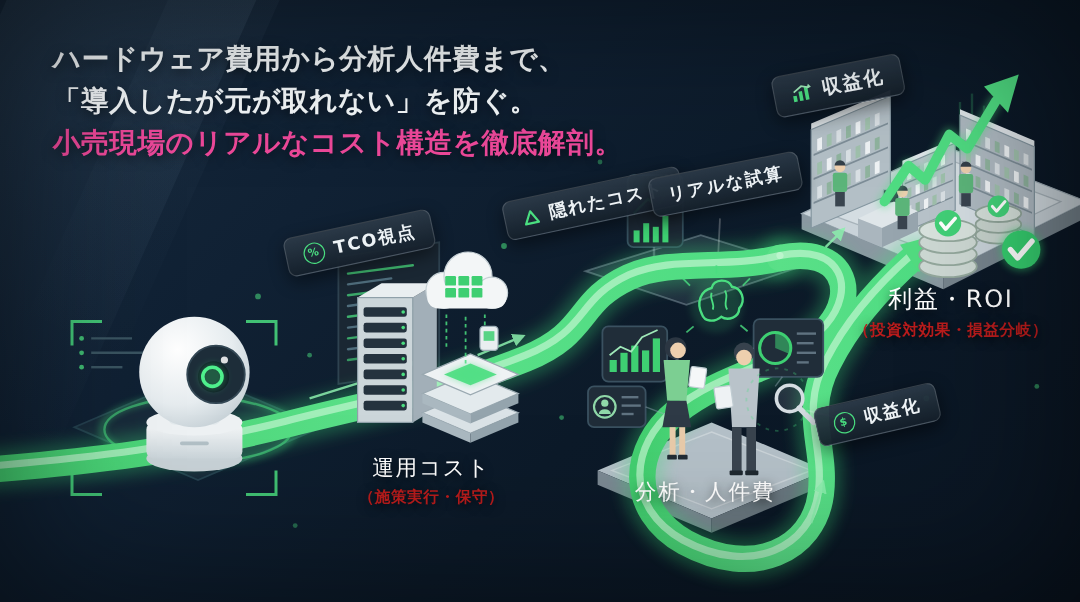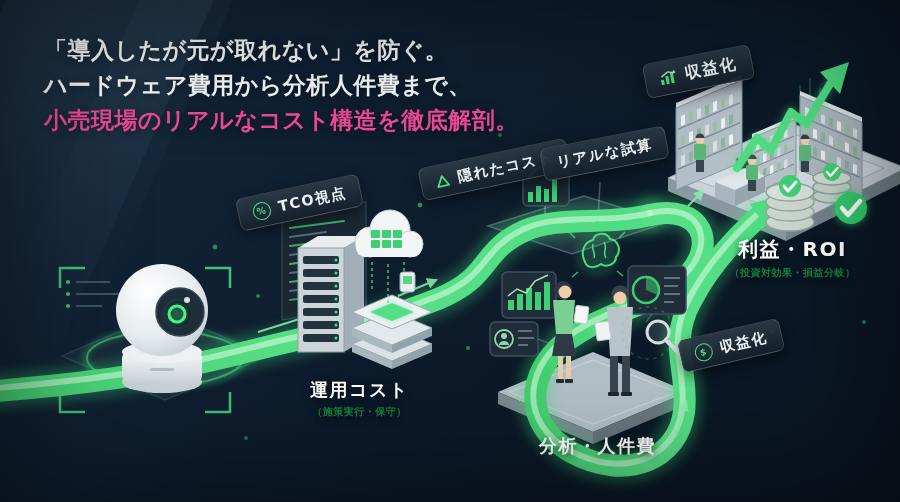--- a/index.html
+++ b/index.html
@@ -29,25 +29,25 @@
   #badge-hidden { left:419px; top:153px; transform:rotate(-12deg); }
   #badge-estimate { left:541px; top:137px; transform:rotate(-11deg); }
   #badge-monetize-top { left:644px; top:54px; transform:rotate(-11deg); font-size:16px; }
   #badge-monetize-bottom { left:679px; top:329px; transform:rotate(-13deg); }
   .b-icon { display:flex; align-items:center; justify-content:center; }
   .ring-icon { width:16px; height:16px; border:1.5px solid #4ade80; border-radius:50%;
     color:#4ade80; font-size:9px; font-weight:700; display:flex; align-items:center; justify-content:center; }
 
   .node-label { position:absolute; text-align:center; color:#ffffff;
     text-shadow:0 2px 9px rgba(0,0,0,0.7); }
-  .node-title { font-size:18px; font-weight:700; letter-spacing:1.5px; }
-  .node-sub { font-size:10px; font-weight:600; margin-top:3px; letter-spacing:0.5px; color:#15803d; }
+  .node-title { font-size:18px; font-weight:400; letter-spacing:1.5px; }
+  .node-sub { font-size:13px; font-weight:600; margin-top:3px; letter-spacing:0.5px; color:#b91c1c; }
   #label-initial { left:15px; top:412px; width:215px; }
   #label-operation { left:262px; top:358px; width:195px;margin-top:20px; }
-  #label-analysis { left:495px; top:398px; width:205px;margin-top:36px; }
+  #label-analysis { left:485px; top:398px; width:205px; }
   #label-roi { left:690px; top:236px; width:205px; }
   #label-roi .node-title { font-size:20px; }
 
   .vignette { position:absolute; inset:0; pointer-events:none;
     box-shadow:inset 0 0 130px rgba(0,0,0,0.55); }
 </style>
 </head>
 <body>
 
 <div class="beam" id="beam1"></div>
@@ -490,22 +490,22 @@
     </g>
   </g>
 
   <g>
     <circle cx="648" cy="333" r="26" fill="none" stroke="rgba(74,222,128,0.3)" stroke-width="1.5" stroke-dasharray="3 5"></circle>
     <line x1="672" y1="342" x2="697" y2="348" stroke="rgba(255,255,255,0.22)" stroke-width="1.5"></line>
   </g>
 </svg>
 
 <div class="title-block">
+  <div>ハードウェア費用から分析人件費まで、</div>
   <div>「導入したが元が取れない」を防ぐ。</div>
-  <div>ハードウェア費用から分析人件費まで、</div>
   <div class="ln3">小売現場のリアルなコスト構造を徹底解剖。</div>
 </div>
 
 <div class="badge" id="badge-tco">
   <span class="b-icon ring-icon">%</span>
   <span>TCO視点</span>
 </div>
 
 <div class="badge" id="badge-hidden">
   <span class="b-icon">

